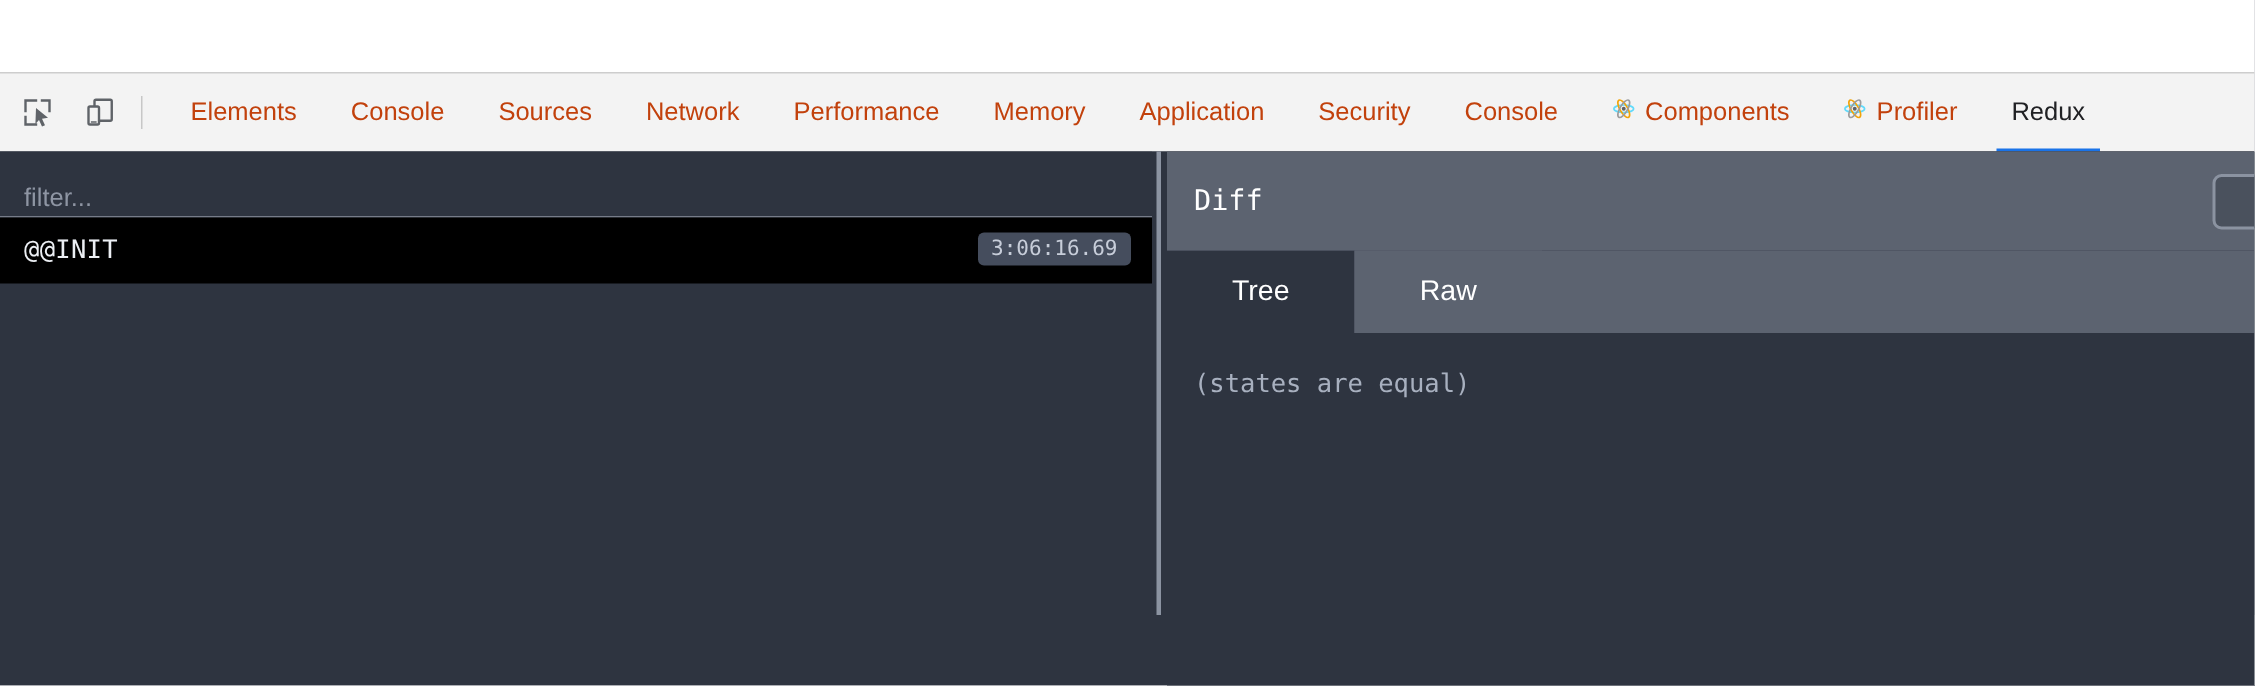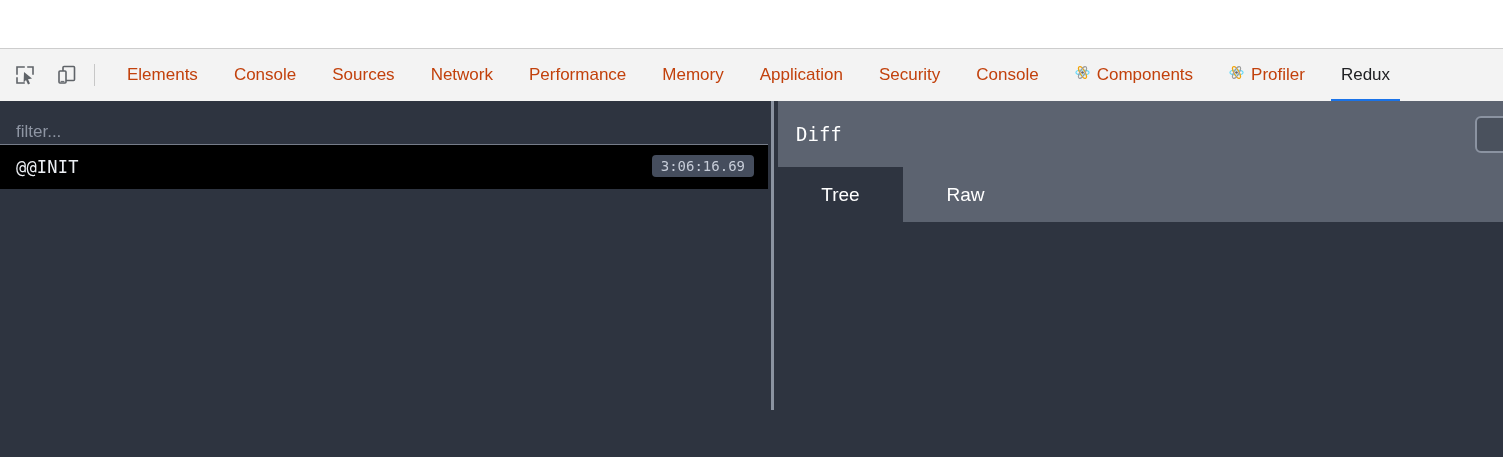--- a/index.html
+++ b/index.html
@@ -377,19 +377,22 @@
 
         <div class="inspect-tabs">
           <div class="itab active">
             <span>Tree</span>
           </div>
           <div class="itab">
             <span>Raw</span>
           </div>
         </div>
 
+        <div class="inspect-content">
+          <span class="states-equal">(states are equal)</span>
+        </div>
 
       </div>
 
     </div>
   </div>
 
 </div>
 
 </body></html>

